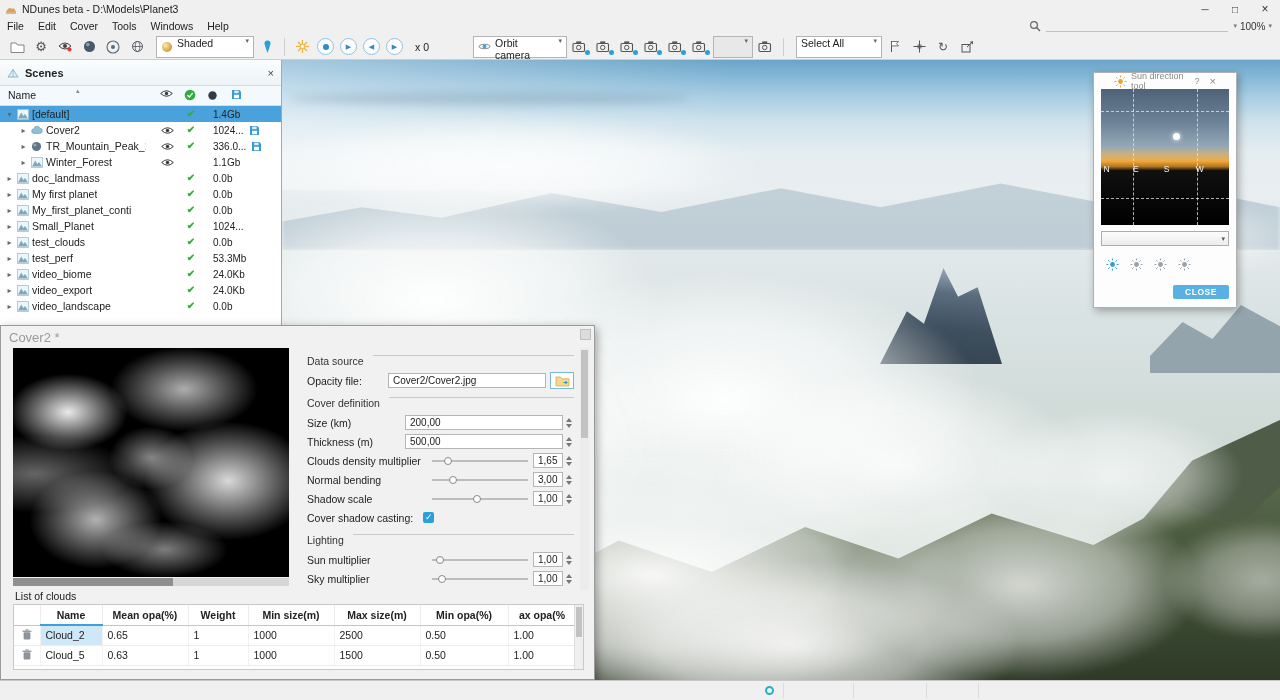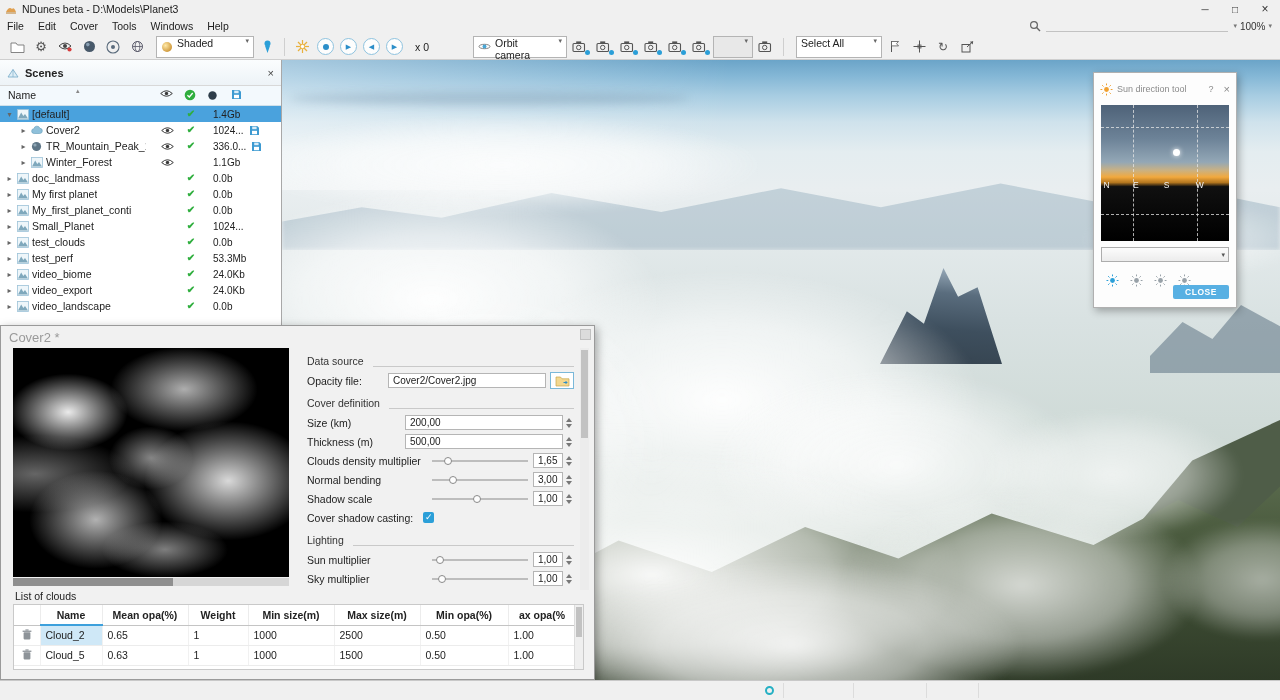--- a/index.html
+++ b/index.html
@@ -110,41 +110,41 @@
   .clouds-table-wrap th { height:20px; font-weight:bold; border-bottom:1px solid #c4c4c4; border-right:1px solid #ececec; text-align:center; overflow:hidden; white-space:nowrap; }
   .clouds-table-wrap th.name-col { border-bottom:2px solid #3da0dc; }
   .clouds-table-wrap td { height:20px; border-bottom:1px solid #ececec; border-right:1px solid #f1f1f1; padding:0 5px; overflow:hidden; white-space:nowrap; }
   .clouds-table-wrap td.trash-col { text-align:center; padding:0; }
   .clouds-table-wrap td.name-cell.sel { background:#cfe8f7; }
   .table-vscroll { position:absolute; right:0; top:0; bottom:0; width:9px; background:#efefef; border-left:1px solid #ddd; }
   .table-vscroll .thumb { position:absolute; left:1px; right:1px; top:2px; height:30px; background:#c2c2c2; }
   .cover-props { position:absolute; left:300px; top:22px; width:277px; height:242px; overflow:hidden; }
   .props-vscroll { position:absolute; left:579px; top:22px; width:9px; height:242px; background:#ececec; }
   .props-vscroll .thumb { position:absolute; left:1px; right:1px; top:2px; height:88px; background:#c2c2c2; }
-  .group-head { display:flex; align-items:flex-end; gap:9px; margin:7px 4px 4px 6px; font-size:10.5px; color:#333; }
+  .group-head { display:flex; align-items:flex-start; gap:9px; margin:7px 4px 4px 6px; font-size:10.5px; color:#333; }
   .group-head .rule { flex:1; border-top:1px solid #c9c9c9; }
   .prop-row { display:flex; align-items:center; height:19px; padding:0 4px 0 6px; font-size:10.5px; }
   .prop-row .plabel { flex:1; white-space:nowrap; overflow:hidden; }
   .prop-row.cb .plabel { flex:0 0 auto; margin-right:10px; }
   .field { background:#fff; border:1px solid #b5b5b5; height:15px; font-size:10px; padding:0 4px; display:flex; align-items:center; flex:none; }
   .field.wide { width:158px; }
   .field.narrow { width:30px; }
   .spin { display:flex; flex-direction:column; justify-content:center; gap:2px; margin-left:3px; flex:none; width:8px; }
   .spin i { width:0; height:0; border-left:3px solid transparent; border-right:3px solid transparent; display:block; }
   .spin .up { border-bottom:4px solid #777; }
   .spin .dn { border-top:4px solid #777; }
   .slider { position:relative; width:96px; height:12px; flex:none; margin-right:5px; }
   .slider .track { position:absolute; left:0; right:0; top:5px; height:2px; background:#bdbdbd; }
   .slider .handle { position:absolute; top:2px; width:8px; height:8px; border-radius:50%; background:#fdfdfd; border:1px solid #8a8a8a; margin-left:-4px; }
   .checkbox { width:11px; height:11px; background:#2b9fd8; border-radius:2px; color:#fff; font-size:9px; line-height:11px; text-align:center; flex:none; }
   .folder-btn { width:24px; height:17px; border:1px solid #7ab8d9; background:#fff; display:flex; align-items:center; justify-content:center; margin-left:4px; flex:none; }
 
   
   .sun-tool { position:absolute; left:1093px; top:72px; width:144px; height:236px; background:#fdfdfd; border:1px solid #b0b0b0; box-shadow:2px 3px 8px rgba(0,0,0,.3); }
-  .st-title { display:flex; align-items:center; gap:4px; height:32px; padding:0 6px; }
+  .st-title { display:flex; align-items:center; gap:4px; height:16px; padding:0 20px; }
   .st-text { font-size:9px; color:#8a8a8a; }
   .st-help { margin-left:auto; font-size:9px; color:#8a8a8a; }
   .st-close { font-size:11px; color:#8a8a8a; margin-left:6px; }
   .compass { position:relative; margin:0 7px; height:136px; overflow:hidden;
     background:linear-gradient(180deg,#4e6278 0%,#6d8398 25%,#93a7b6 42%,#c9b183 48%,#f2a93e 53%,#b3761f 57%,#101010 60%,#000 100%); }
   .dash { position:absolute; opacity:.75; }
   .dash.v { top:0; bottom:0; border-left:1px dashed #e8e8e8; }
   .dash.h { left:0; right:0; border-top:1px dashed #e8e8e8; }
   .sun-dot { position:absolute; left:56%; top:32%; width:7px; height:7px; background:#fff; border-radius:50%; box-shadow:0 0 5px #fff; }
   .compass-label { position:absolute; top:55%; color:#f2f2f2; font-size:8.5px; }

